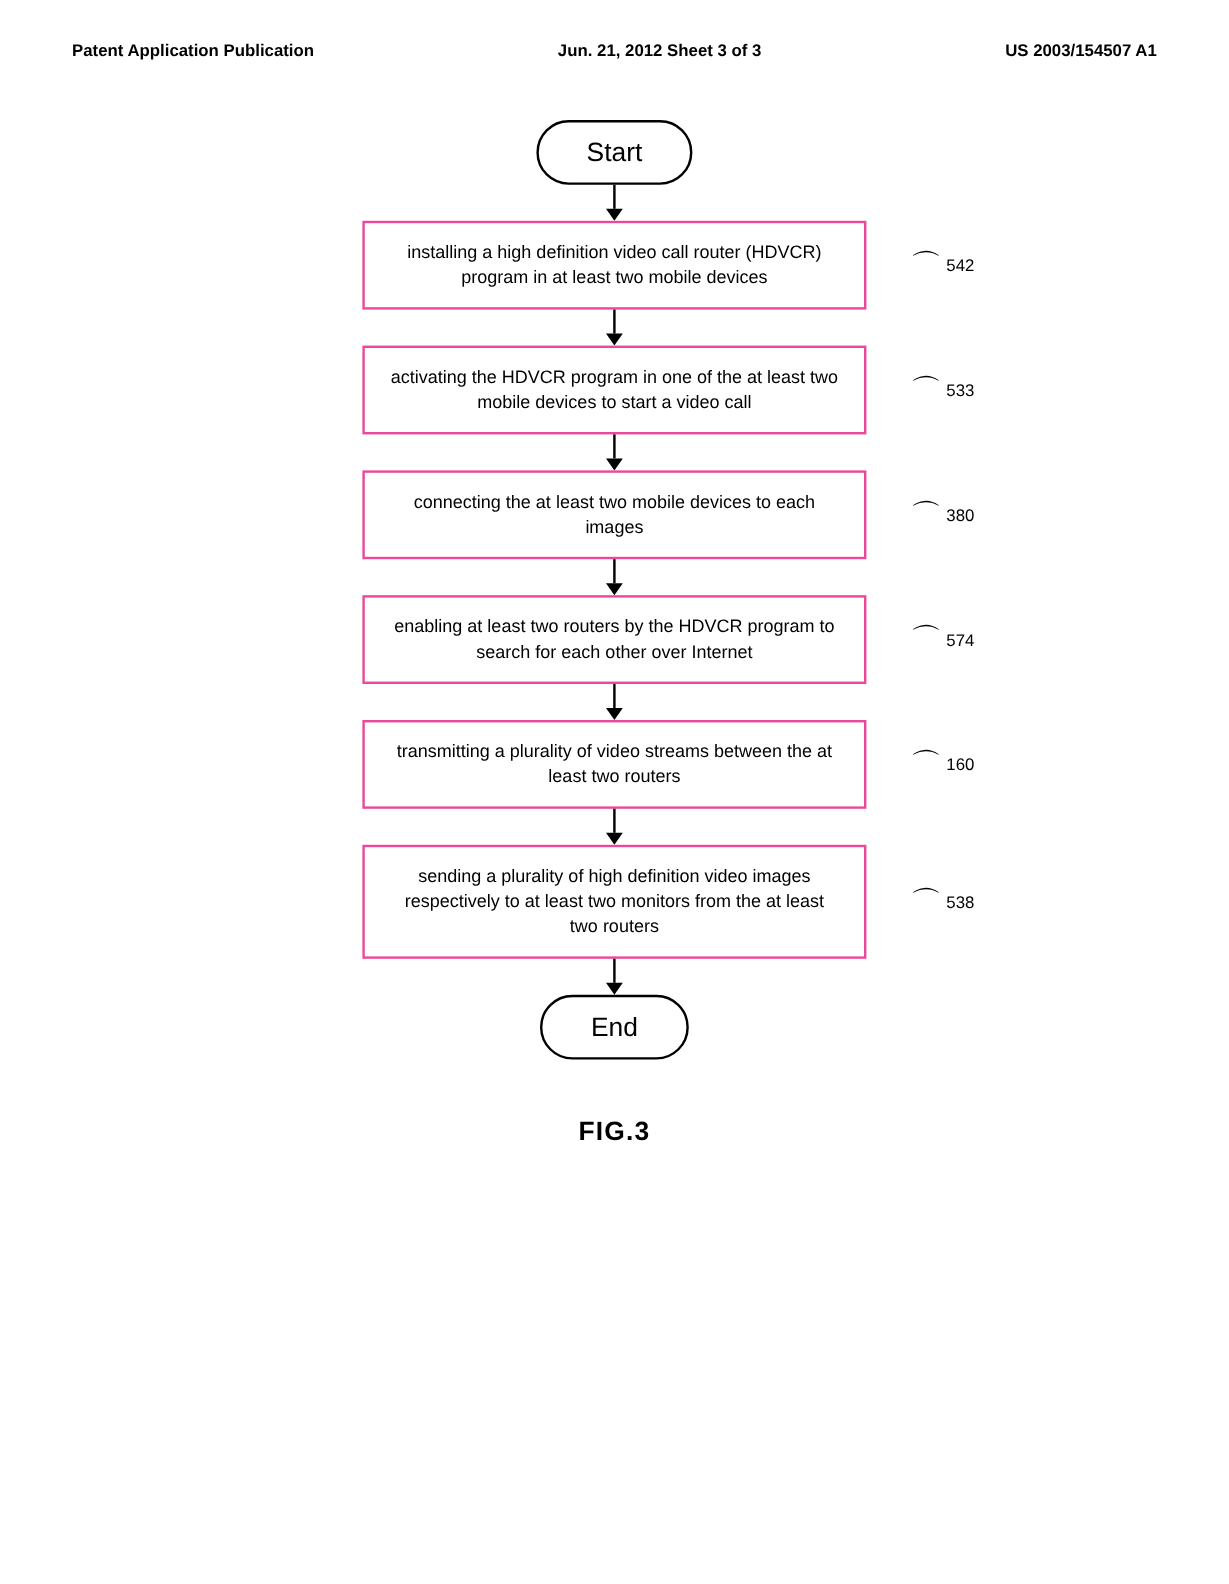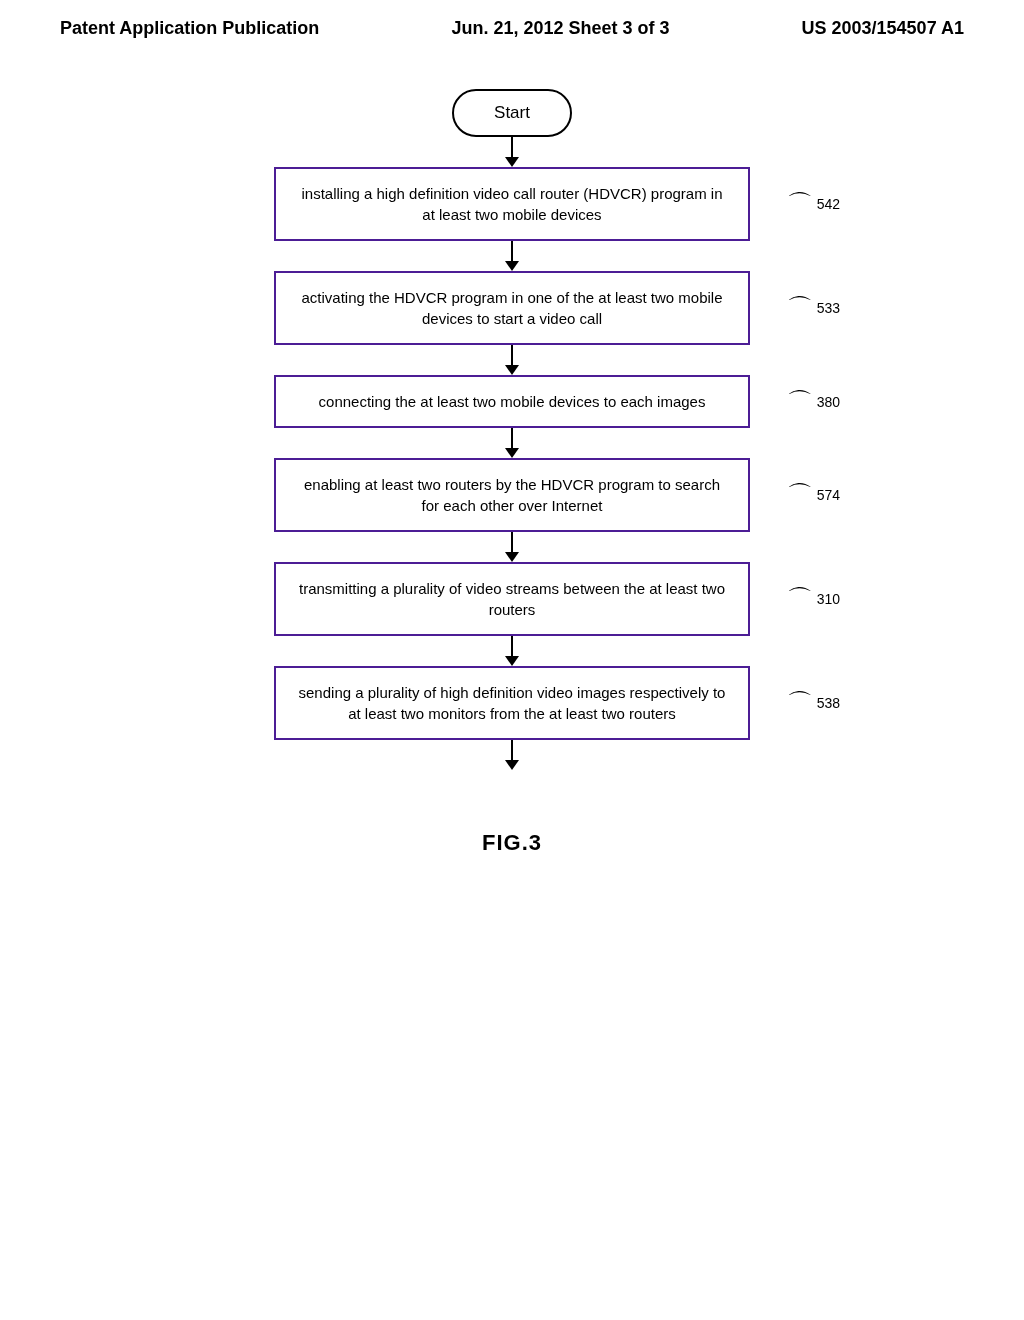--- a/index.html
+++ b/index.html
@@ -8,22 +8,22 @@
       font-family: Arial, sans-serif;
       width: 1024px;
       min-height: 1320px;
       position: relative;
     }
 
     
     .header {
       display: flex;
       justify-content: space-between;
-      padding: 18px 60px 10px 60px;
-      font-size: 18px;
+      padding: 34px 60px 10px 60px;
+      font-size: 14px;
       font-weight: bold;
       border-bottom: none;
     }
 
     
     .main {
       display: flex;
       flex-direction: column;
       align-items: center;
       padding-top: 40px;
@@ -36,34 +36,34 @@
       align-items: center;
       position: relative;
       width: 620px;
     }
 
     
     .oval {
       border: 2px solid #000;
       border-radius: 50px;
       padding: 12px 40px;
-      font-size: 17px;
+      font-size: 22px;
       background: #fff;
       text-align: center;
       min-width: 120px;
     }
 
     
     .flowbox {
-      border: 2px solid #4c1d95;
+      border: 2px solid #ec4899;
       padding: 14px 20px;
       font-size: 15px;
       background: #fff;
       text-align: center;
-      width: 476px;
+      width: 420px;
       line-height: 1.4;
       position: relative;
     }
 
     
     .arrow {
       display: flex;
       flex-direction: column;
       align-items: center;
       height: 30px;
@@ -94,21 +94,21 @@
     }
     .bracket-symbol {
       font-size: 26px;
       line-height: 1;
       font-weight: 300;
       margin-right: 4px;
     }
 
     
     .fig-label {
-      margin-top: 60px;
+      margin-top: 47px;
       font-size: 22px;
       font-weight: bold;
       letter-spacing: 1px;
     }
 
     .box-wrapper {
       position: relative;
       display: flex;
       align-items: center;
     }
@@ -193,21 +193,21 @@
       <div class="arrow-line"></div>
       <div class="arrow-head"></div>
     </div>
 
     <div class="box-wrapper">
       <div class="flowbox">
         <span>transmitting a plurality of video streams between the at least two routers</span>
       </div>
       <div class="ref-bracket">
         <span class="bracket-symbol">⌒</span>
-        <span>310</span>
+        <span>160</span>
       </div>
     </div>
 
     <div class="arrow">
       <div class="arrow-line"></div>
       <div class="arrow-head"></div>
     </div>
 
     <div class="box-wrapper">
       <div class="flowbox">
@@ -217,17 +217,20 @@
         <span class="bracket-symbol">⌒</span>
         <span>538</span>
       </div>
     </div>
 
     <div class="arrow">
       <div class="arrow-line"></div>
       <div class="arrow-head"></div>
     </div>
 
+    <div class="oval">
+      <span>End</span>
+    </div>
 
   </div>
 
   <div class="fig-label">FIG.3</div>
 </div>
 
 </body></html>

